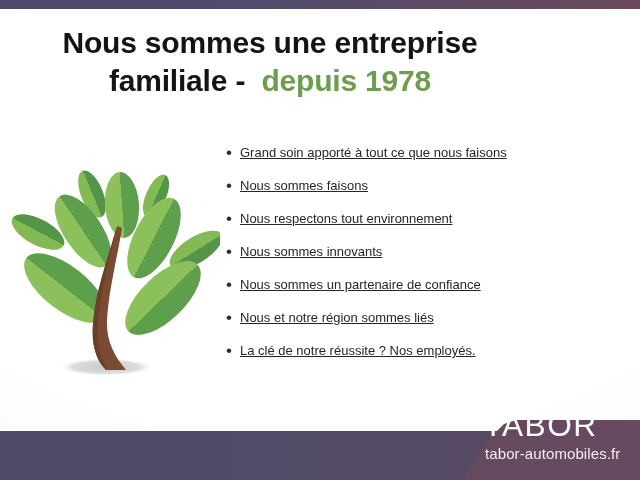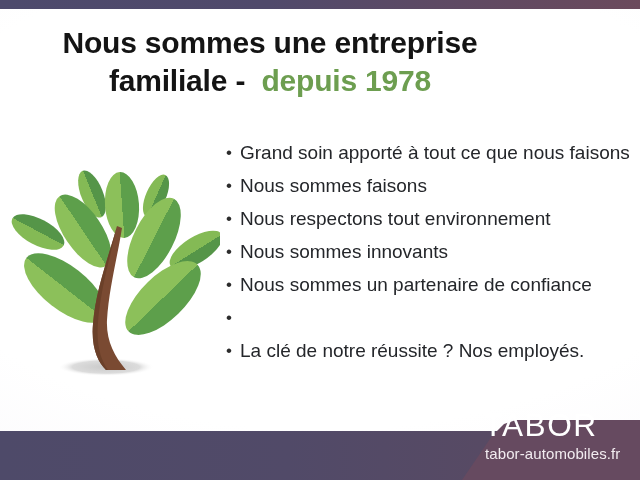--- a/index.html
+++ b/index.html
@@ -88,24 +88,25 @@
   }
   .bullet-dot {
     width: 14px;
     flex: 0 0 14px;
     color: #2c2c2c;
     font-size: 17px;
     line-height: 22px;
     text-align: left;
   }
   .bullet-text {
-    font-size: 19px;
+    font-size: 13px;
     color: #24262a;
     line-height: 22px;
     white-space: nowrap;
+    text-decoration: underline;
   }
 
   
   .bottom-bar {
     position: absolute;
     left: 0;
     top: 431px;
     width: 640px;
     height: 49px;
     background: linear-gradient(90deg, #4e4a69 0%, #514a68 45%, #574a64 75%, #5e4a60 100%);
@@ -248,20 +249,21 @@
       <span class="bullet-text">Nous sommes innovants</span>
     </div>
 
     <div class="bullet-row">
       <span class="bullet-dot">•</span>
       <span class="bullet-text">Nous sommes un partenaire de confiance</span>
     </div>
 
     <div class="bullet-row">
       <span class="bullet-dot">•</span>
+      <span class="bullet-text">Nous et notre région sommes liés</span>
     </div>
 
     <div class="bullet-row">
       <span class="bullet-dot">•</span>
       <span class="bullet-text">La clé de notre réussite ? Nos employés.</span>
     </div>
 
   </div>
 
   <div class="bottom-bar"></div>

